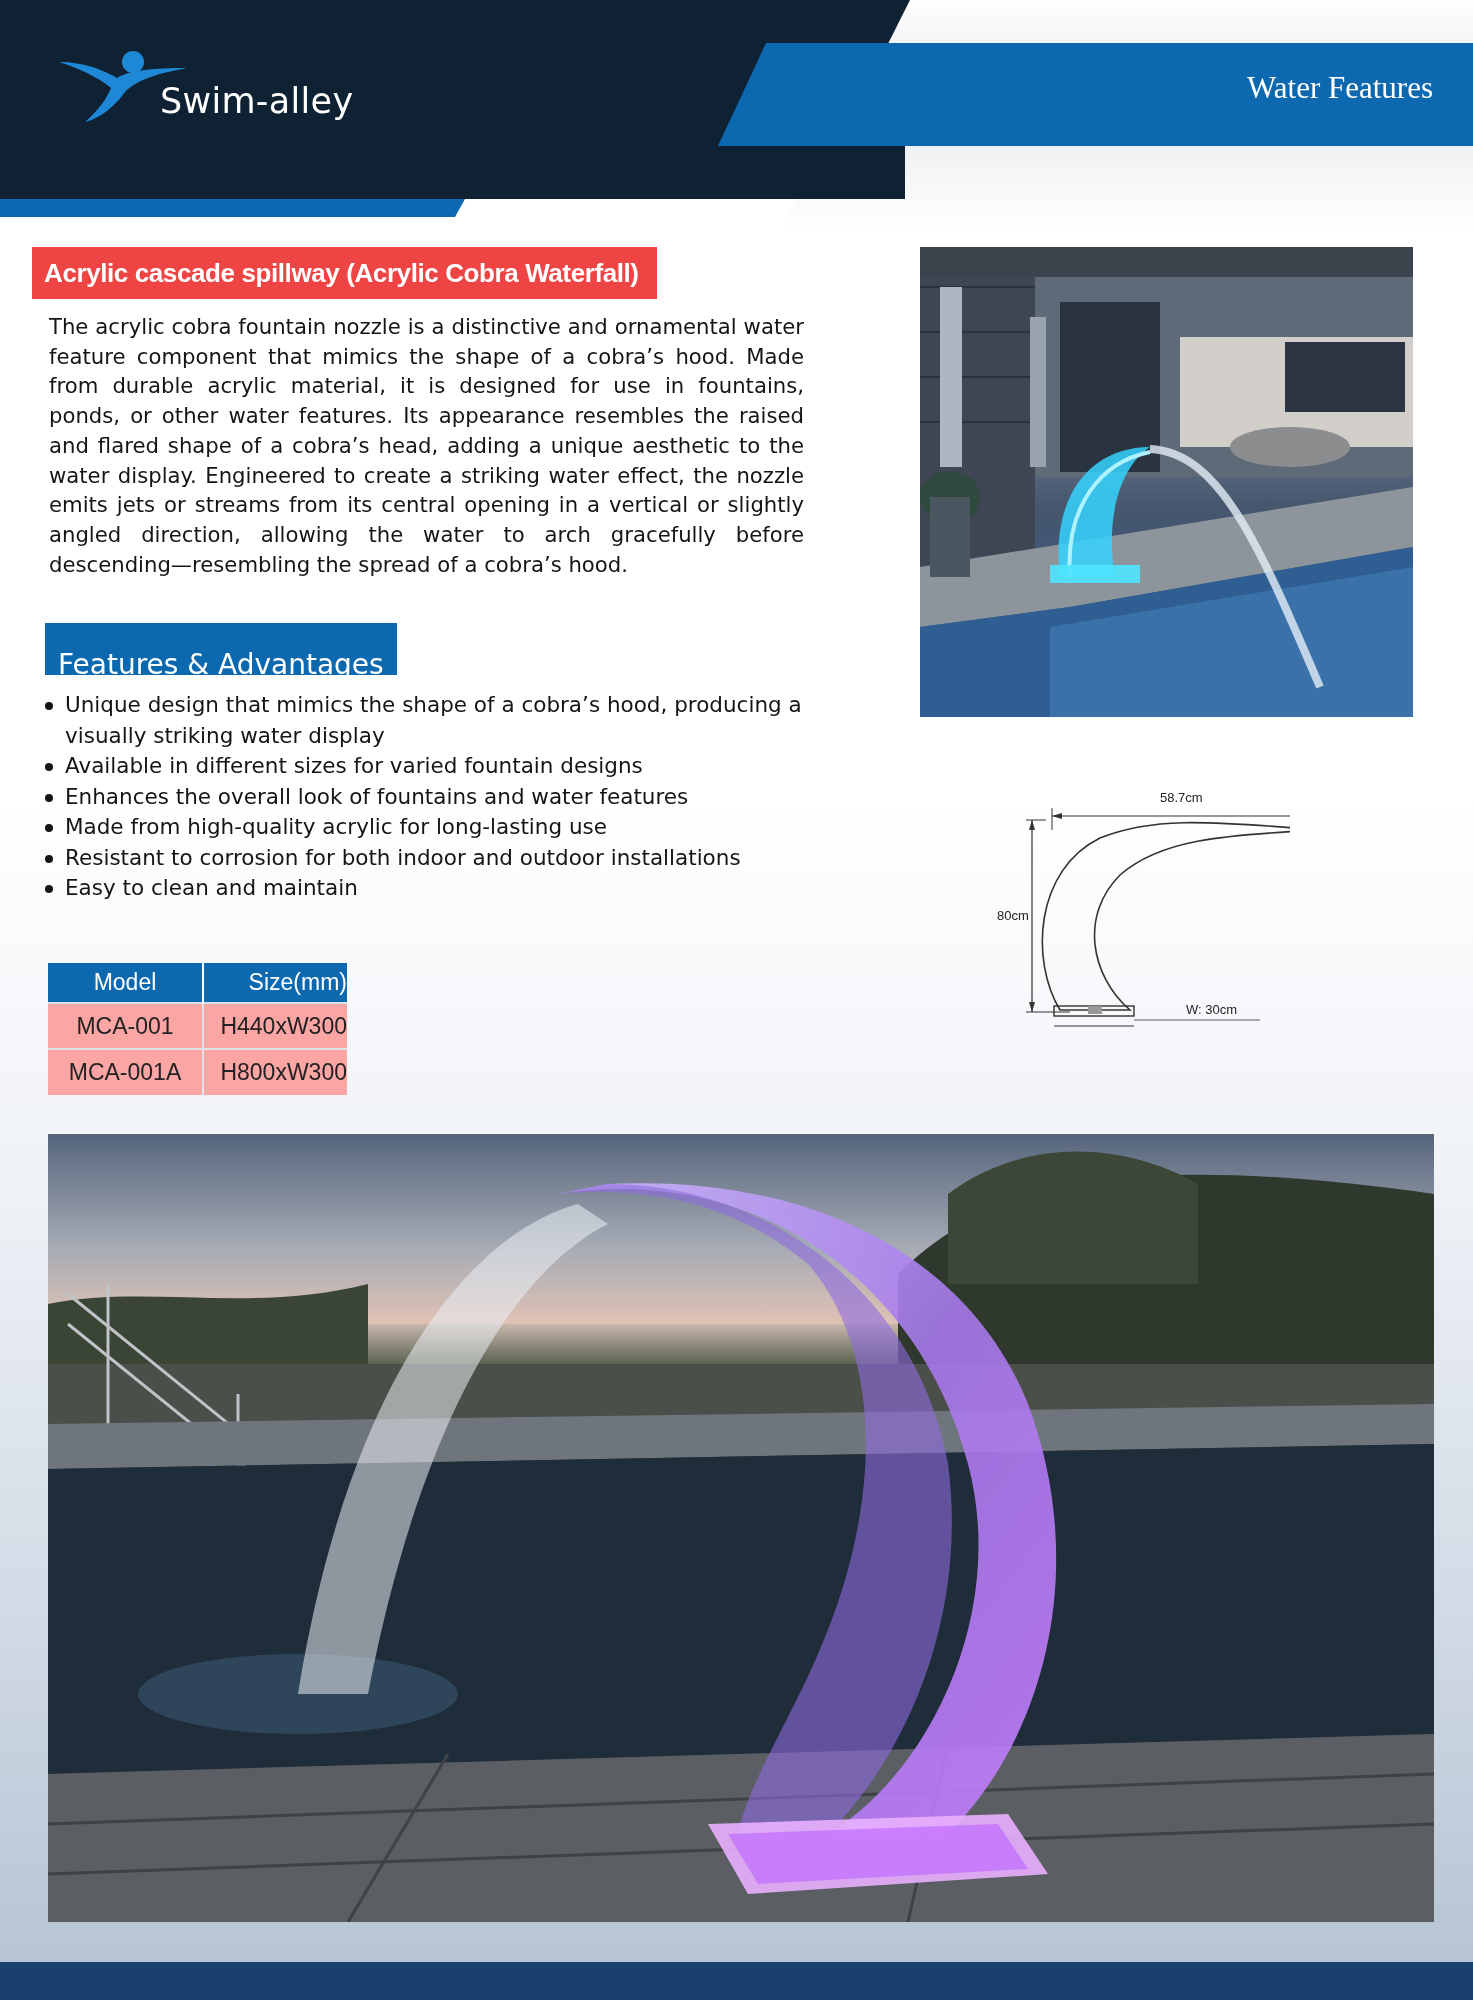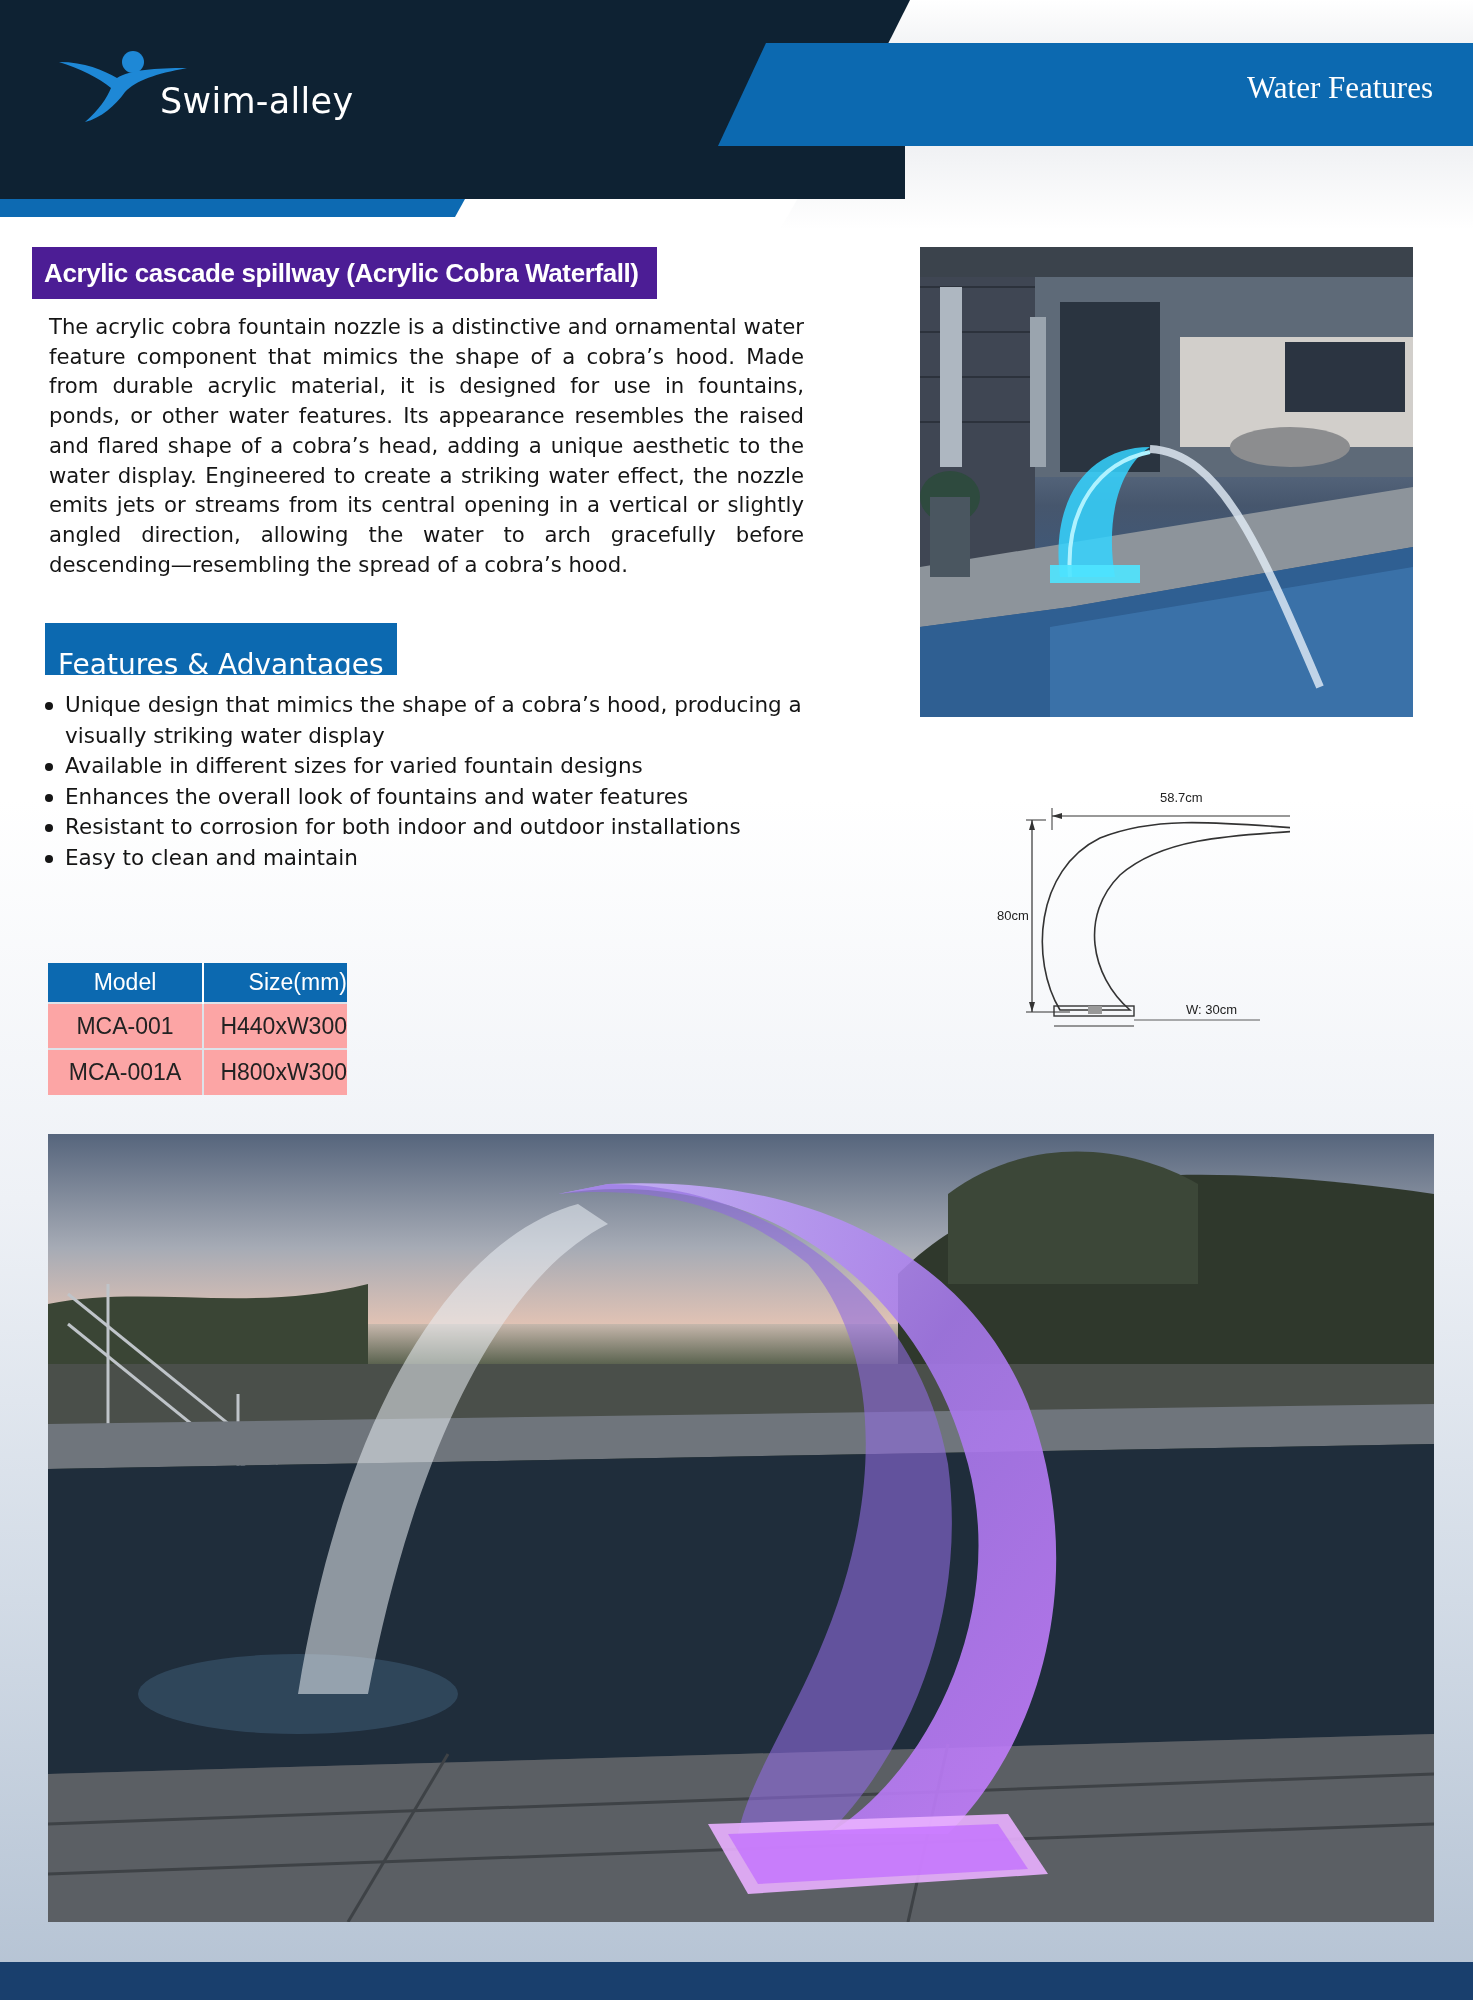--- a/index.html
+++ b/index.html
@@ -44,21 +44,21 @@
     font-family: "DejaVu Sans", sans-serif; font-size: 35px; color: #ffffff; letter-spacing: 0.3px;
   }
   .hdr-title {
     position: absolute; right: 40px; top: 70px;
     font-family: Liberation Serif, serif; font-size: 31px; color: #ffffff;
   }
 
   
   .section-title {
     position: absolute; left: 32px; top: 247px; height: 52px; padding: 0 18px 0 12px;
-    background: #4c1d95; color: #fff;
+    background: #ef4444; color: #fff;
     font-family: "Liberation Sans", sans-serif; font-weight: bold; font-size: 26px; letter-spacing: -0.4px;
     line-height: 52px; white-space: nowrap;
   }
   .intro {
     position: absolute; left: 49px; top: 312px; width: 755px;
     font-family: "DejaVu Sans", sans-serif; font-size: 21.2px; line-height: 29.7px;
     text-align: justify; color: #151515;
   }
   .features-title {
     position: absolute; left: 45px; top: 623px; height: 52px; padding: 16px 13px;
@@ -132,20 +132,21 @@
 </div>
 
 <div class="section-title">Acrylic cascade spillway (Acrylic Cobra Waterfall)</div>
 <p class="intro">The acrylic cobra fountain nozzle is a distinctive and ornamental water feature component that mimics the shape of a cobra’s hood. Made from durable acrylic material, it is designed for use in fountains, ponds, or other water features. Its appearance resembles the raised and flared shape of a cobra’s head, adding a unique aesthetic to the water display. Engineered to create a striking water effect, the nozzle emits jets or streams from its central opening in a vertical or slightly angled direction, allowing the water to arch gracefully before descending—resembling the spread of a cobra’s hood.</p>
 
 <div class="features-title">Features &amp; Advantages</div>
 <ul class="features-list">
   <li>Unique design that mimics the shape of a cobra’s hood, producing a visually striking water display</li>
   <li>Available in different sizes for varied fountain designs</li>
   <li>Enhances the overall look of fountains and water features</li>
+  <li>Made from high-quality acrylic for long-lasting use</li>
   <li>Resistant to corrosion for both indoor and outdoor installations</li>
   <li>Easy to clean and maintain</li>
 </ul>
 
 <table class="spec-table">
   <thead>
     <tr>
       <th class="c1">Model</th>
       <th class="c2">Size(mm)</th>
     </tr>

